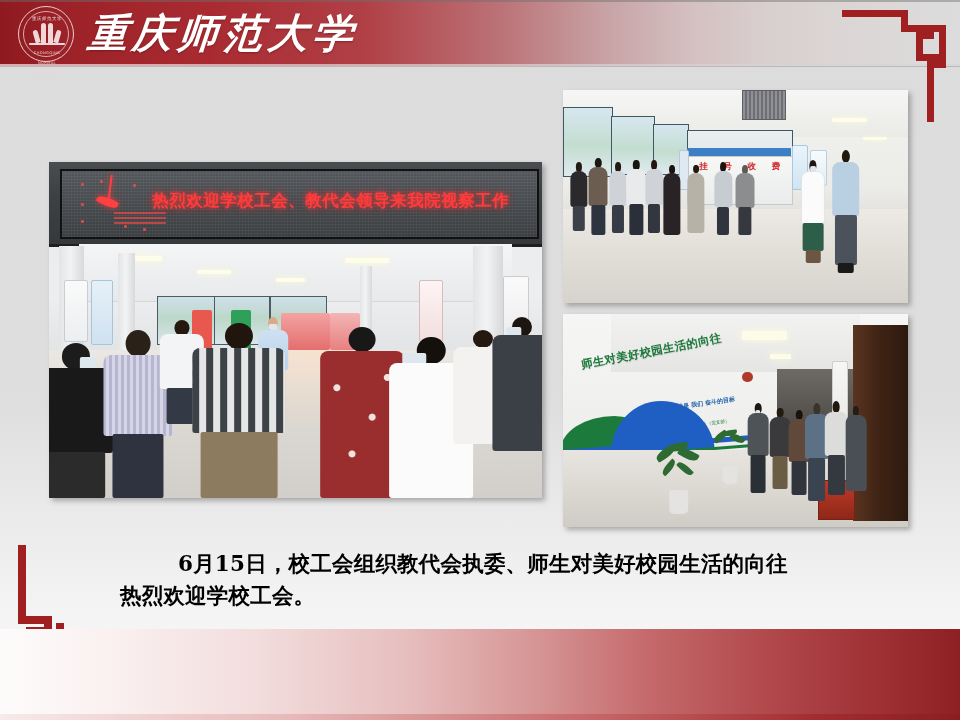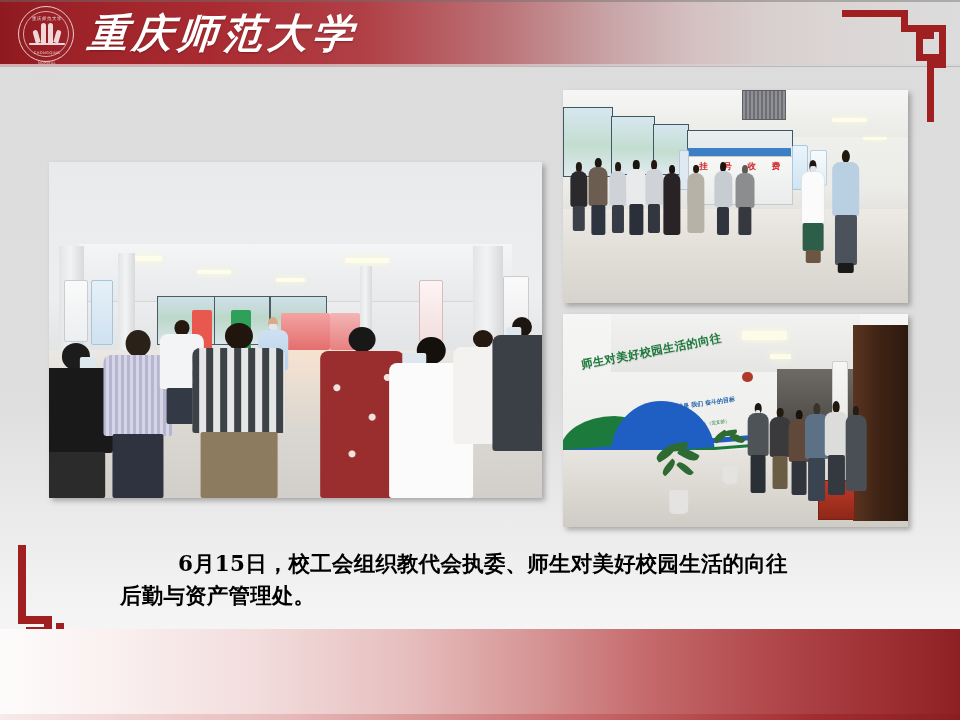--- a/index.html
+++ b/index.html
@@ -200,20 +200,34 @@
     <i style="left:74px;top:22px;width:7px;height:22px;"></i>
     <i style="left:74px;top:22px;width:18px;height:7px;"></i>
     <i style="left:85px;top:51px;width:7px;height:61px;"></i>
     <i style="left:85px;top:51px;width:19px;height:7px;"></i>
   </div>
 
   <div class="photo" id="photo-main">
     <div class="scene">
       <div class="p1-wall"></div>
 
+      <div class="p1-led">
+        <div class="p1-led-inner">
+          <div class="p1-led-arrow"></div>
+          <div class="p1-led-sub"></div>
+          <div class="p1-dot" style="left:4%;top:18%"></div>
+          <div class="p1-dot" style="left:4%;top:48%"></div>
+          <div class="p1-dot" style="left:4%;top:74%"></div>
+          <div class="p1-dot" style="left:8%;top:14%"></div>
+          <div class="p1-dot" style="left:15%;top:20%"></div>
+          <div class="p1-dot" style="left:13%;top:82%"></div>
+          <div class="p1-dot" style="left:17%;top:86%"></div>
+          <div class="p1-led-txt">热烈欢迎学校工会、教代会领导来我院视察工作</div>
+        </div>
+      </div>
 
       <div class="p1-ceiling"></div>
       <div class="p1-ceil-l" style="left:14%;top:28%;width:9%;height:1.6%;"></div>
       <div class="p1-ceil-l" style="left:30%;top:32%;width:7%;height:1.4%;"></div>
       <div class="p1-ceil-l" style="left:60%;top:28.5%;width:9%;height:1.6%;"></div>
       <div class="p1-ceil-l" style="left:46%;top:34.5%;width:6%;height:1.2%;"></div>
 
       <div class="p1-col" style="left:2%;top:25%;width:5%;height:40%;"></div>
       <div class="p1-col" style="left:14%;top:27%;width:3.5%;height:33%;"></div>
       <div class="p1-col" style="left:86%;top:25%;width:6%;height:42%;"></div>
@@ -436,21 +450,21 @@
       </div>
       <div class="person" style="left:82%;top:43%;width:6%;height:40%;">
         <div class="head" style="top:0;width:30%;height:12%;background:#261c13;"></div>
         <div class="body" style="top:11%;width:100%;height:89%;background:#4a4e55;"></div>
       </div>
     </div>
   </div>
 
   <div class="caption">
     <span class="indent"></span><span>6月15日，校工会组织教代会执委、师生对美好校园生活的向往</span><br>
-    <span>后勤与资产管理处。</span>
+    <span>热烈欢迎学校工会。</span>
   </div>
 
   <div class="orn orn-bl">
     <i style="left:0;top:0;width:8px;height:78px;"></i>
     <i style="left:0;top:71px;width:34px;height:8px;"></i>
     <i style="left:26px;top:71px;width:8px;height:18px;"></i>
     <i style="left:8px;top:82px;width:26px;height:8px;"></i>
     <i style="left:8px;top:82px;width:8px;height:30px;"></i>
     <i style="left:8px;top:104px;width:38px;height:8px;"></i>
     <i style="left:38px;top:78px;width:8px;height:34px;"></i>

